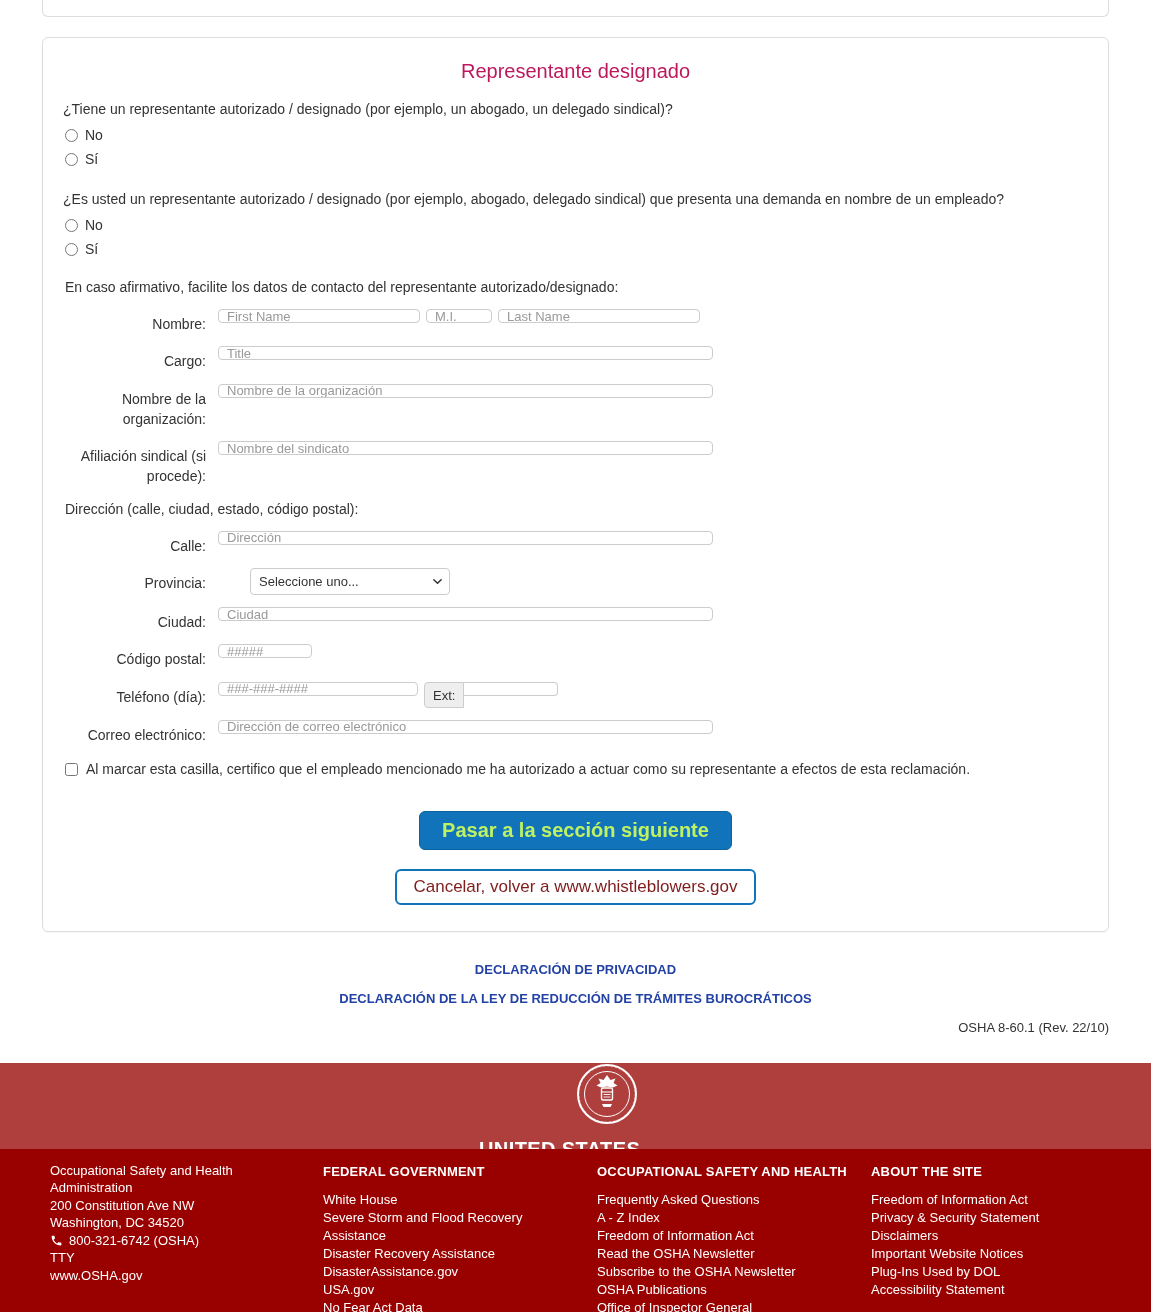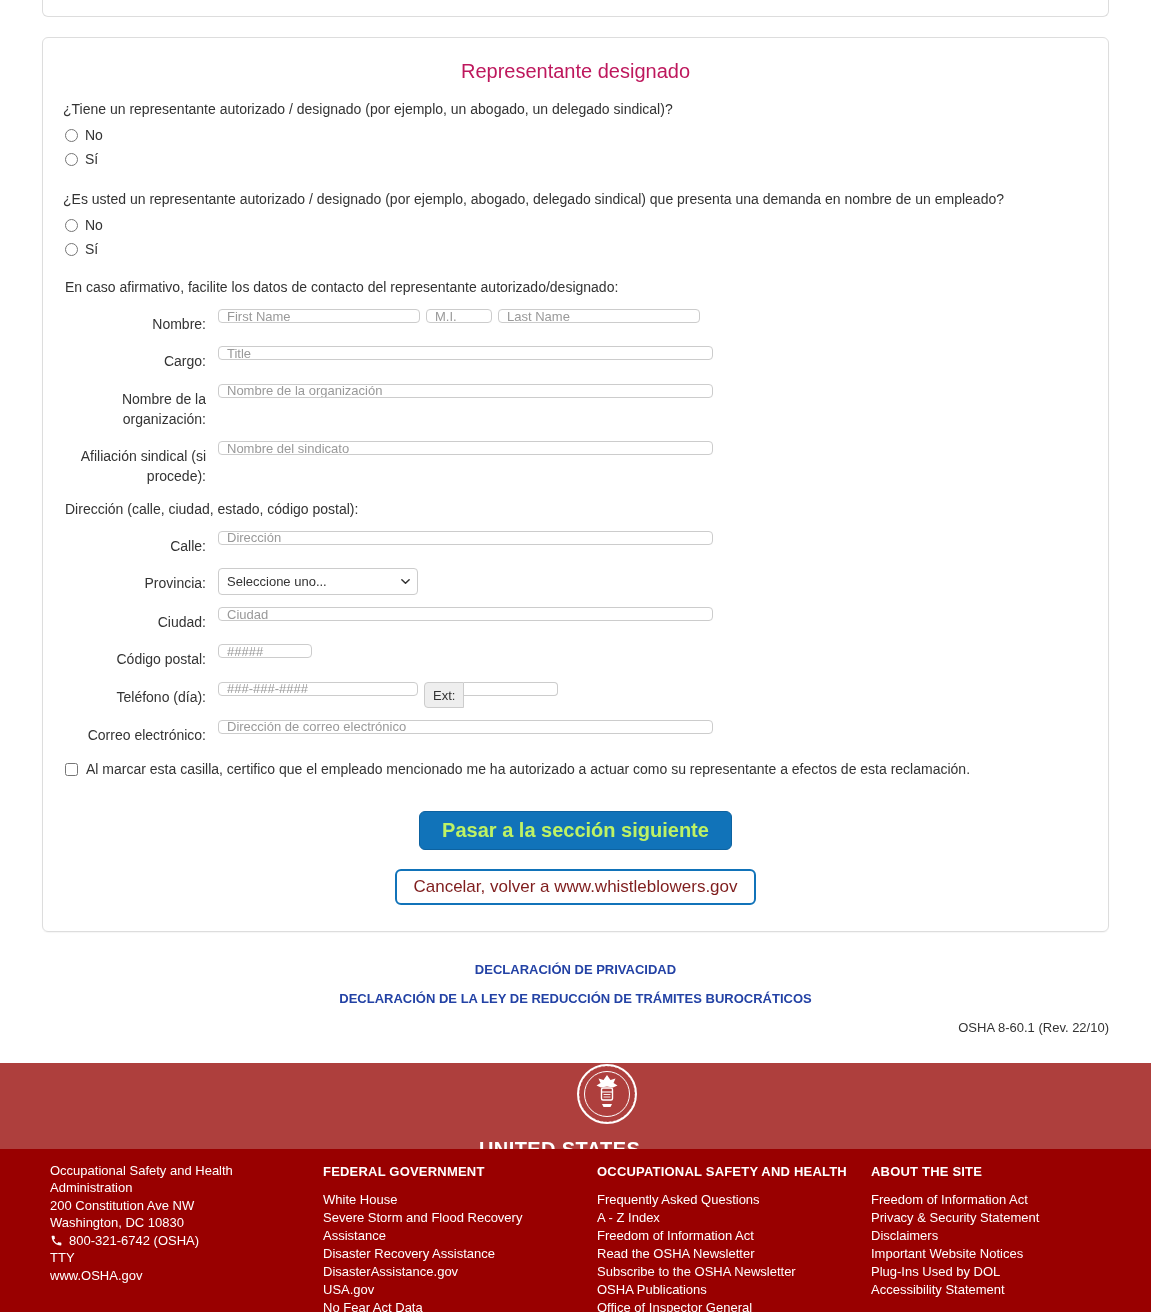--- a/index.html
+++ b/index.html
@@ -232,21 +232,21 @@
 
     <div class="section-label">Dirección (calle, ciudad, estado, código postal):</div>
 
     <div class="form-row">
       <div class="form-label">Calle:</div>
       <div class="inputs">
         <input type="text" class="w-full" placeholder="Dirección" style="">
       </div>
     </div>
 
-    <div class="form-row" style="">
+    <div class="form-row" style="gap:32px;">
       <div class="form-label">Provincia:</div>
       <div class="select-wrap">
         <select>
           <option>Seleccione uno...</option>
         </select>
         <svg width="11" height="11" viewBox="0 0 12 12">
             <path d="M2 4l4 4 4-4" fill="none" stroke="#333" stroke-width="1.6" stroke-linecap="round" stroke-linejoin="round"></path>
           </svg>
       </div>
     </div>
@@ -317,21 +317,21 @@
   <div class="dol-name">
     <div>UNITED STATES</div>
     <div>DEPARTMENT OF LABOR</div>
   </div>
 </div>
 
 <div class="footer-main">
   <div class="footer-col">
     <div class="addr-line">Occupational Safety and Health Administration</div>
     <div class="addr-line">200 Constitution Ave NW</div>
-    <div class="addr-line">Washington, DC 10830</div>
+    <div class="addr-line">Washington, DC 34520</div>
     <div class="phone-line">
       <svg width="13" height="13" viewBox="0 0 24 24">
           <path d="M6.6 10.8c1.4 2.8 3.8 5.1 6.6 6.6l2.2-2.2c.3-.3.7-.4 1-.2 1.1.4 2.3.6 3.6.6.6 0 1 .4 1 1V20c0 .6-.4 1-1 1C10.6 21 3 13.4 3 4c0-.6.4-1 1-1h3.5c.6 0 1 .4 1 1 0 1.2.2 2.4.6 3.6.1.3 0 .7-.2 1l-2.3 2.2z" fill="#fff"></path>
         </svg>
       <span>800-321-6742 (OSHA)</span>
     </div>
     <div class="addr-line"><a href="#">TTY</a></div>
     <div class="addr-line"><a href="#">www.OSHA.gov</a></div>
   </div>
 

